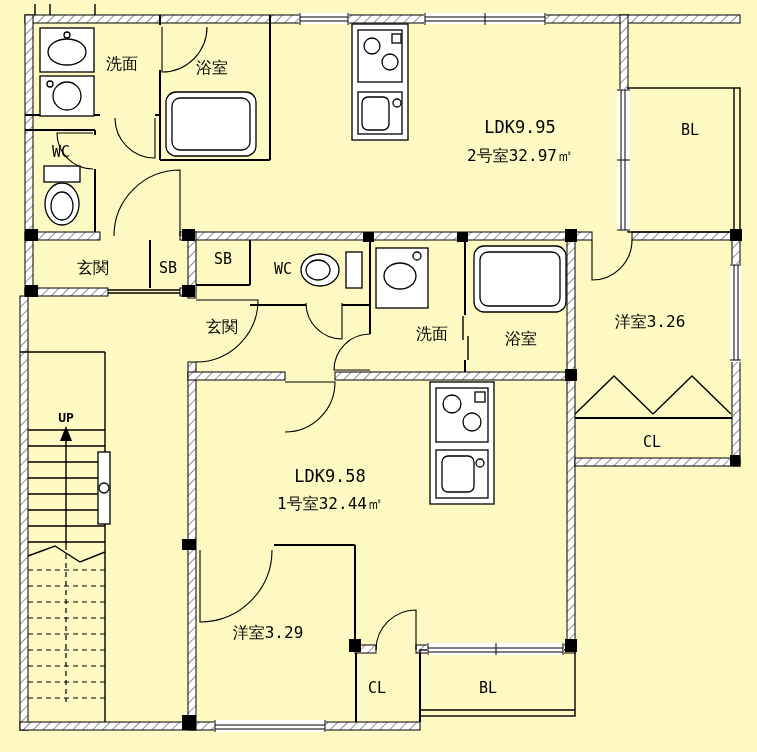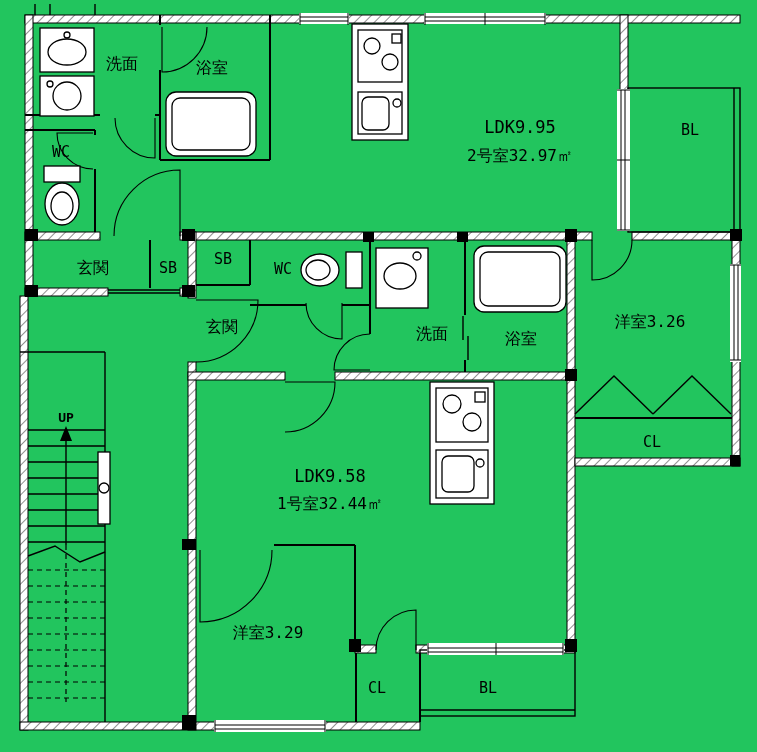--- a/index.html
+++ b/index.html
@@ -1,16 +1,16 @@
 <!DOCTYPE html>
 <html><head>
 <meta charset="utf-8">
 <style>
   html,body{margin:0;padding:0;background:#fff;}
-  .stage{position:relative;width:757px;height:752px;background:#22c55e;overflow:hidden;}
+  .stage{position:relative;width:757px;height:752px;background:#fef9c3;overflow:hidden;}
   svg{position:absolute;left:0;top:0;}
   .wall{fill:url(#hatch);stroke:#000;stroke-width:1;}
   .blk{fill:#000;stroke:none;}
   .thin{fill:none;stroke:#000;stroke-width:1.4;}
   .part{fill:none;stroke:#000;stroke-width:2;}
   .fix{fill:#fff;stroke:#000;stroke-width:1.3;}
   .door{fill:none;stroke:#000;stroke-width:1.1;}
   .win{fill:#fff;stroke:none;}
   .winln{fill:none;stroke:#000;stroke-width:1;}
   .dash{fill:none;stroke:#000;stroke-width:1.2;stroke-dasharray:5 4;}

